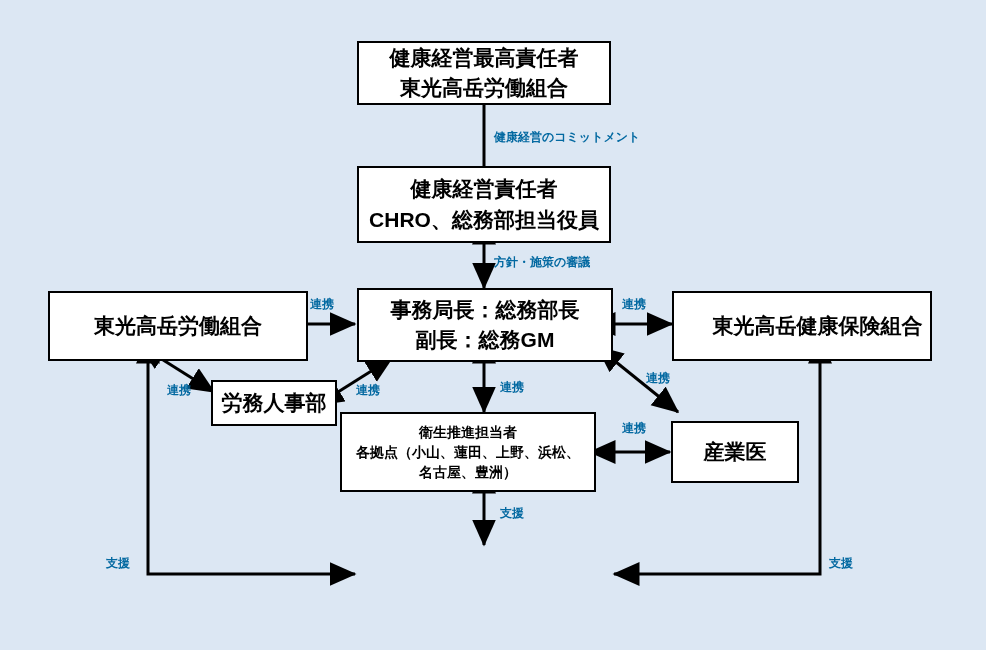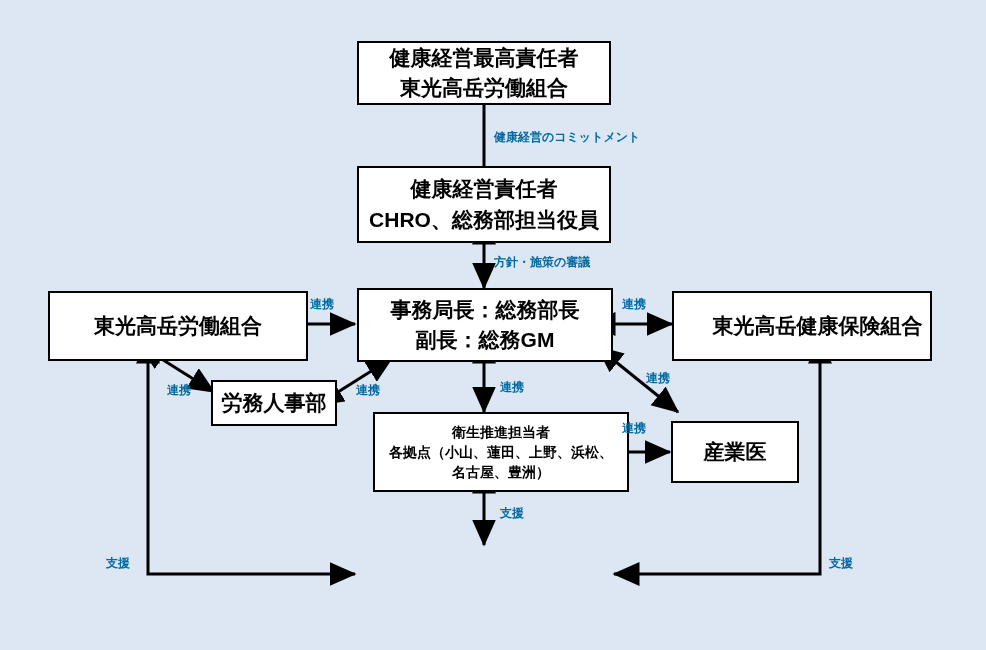--- a/index.html
+++ b/index.html
@@ -113,21 +113,21 @@
   </div>
 
   <div class="node" style="left:672px; top:291px; width:260px; height:70px;padding-left:31px;">
     <span class="line">東光高岳健康保険組合</span>
   </div>
 
   <div class="node" style="left:211px; top:380px; width:126px; height:46px;">
     <span class="line">労務人事部</span>
   </div>
 
-  <div class="node" style="left:373px; top:412px; width:256px; height:80px; font-size:14px;">
+  <div class="node" style="left:340px; top:412px; width:256px; height:80px; font-size:14px;">
     <span class="line">衛生推進担当者</span>
     <span class="line">各拠点（小山、蓮田、上野、浜松、</span>
     <span class="line">名古屋、豊洲）</span>
   </div>
 
   <div class="node" style="left:671px; top:421px; width:128px; height:62px;">
     <span class="line">産業医</span>
   </div>
 
 

